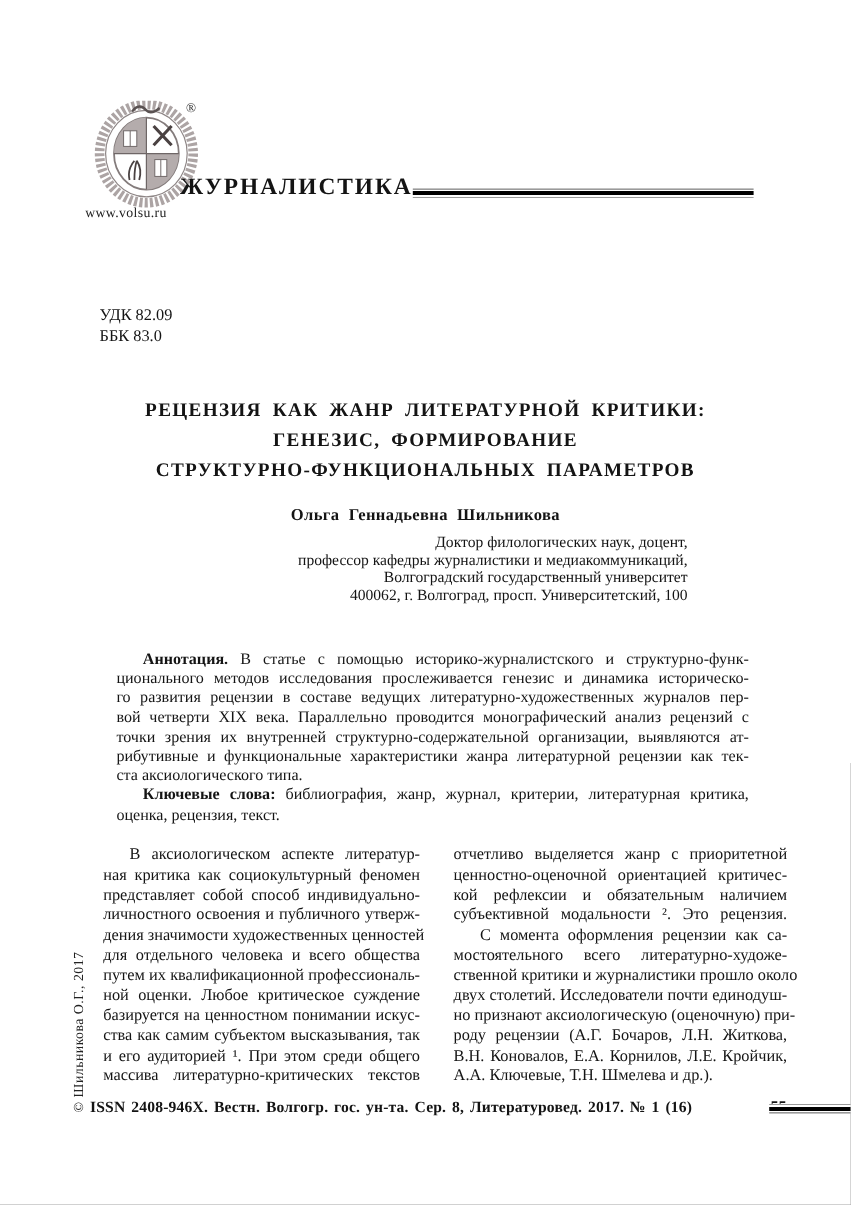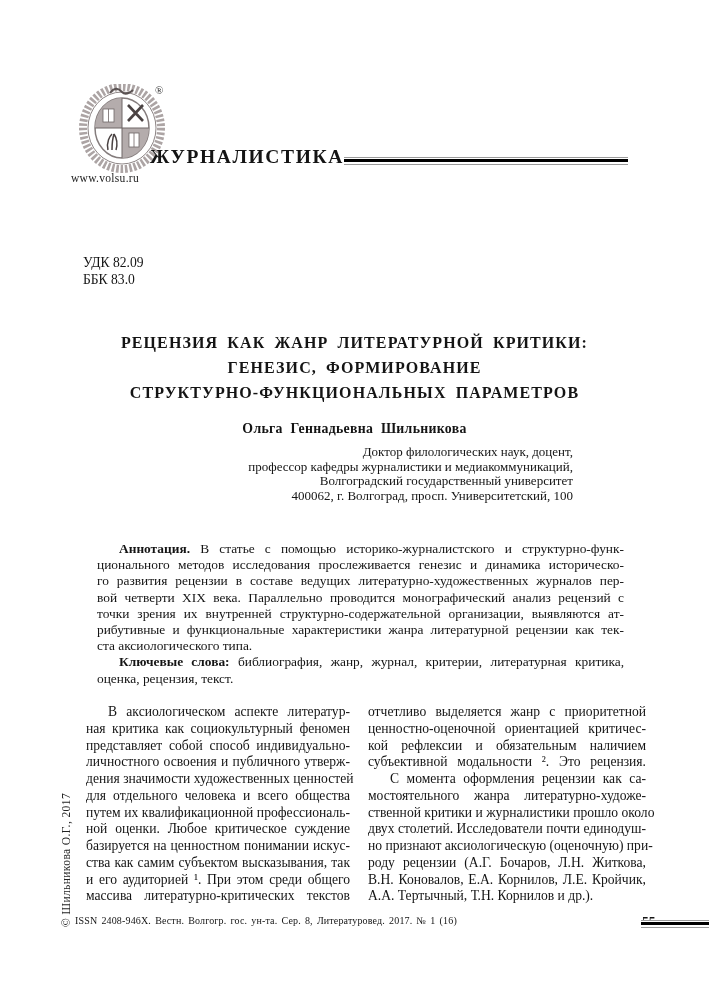--- a/index.html
+++ b/index.html
@@ -33,37 +33,37 @@
     font-size:16px;font-weight:bold;line-height:24.8px;letter-spacing:1.1px;word-spacing:4px;
   }
   .author-name{
     position:absolute;left:84px;top:421px;width:541px;text-align:center;
     font-size:13.8px;font-weight:bold;word-spacing:4px;letter-spacing:.3px;
   }
   .affiliation{position:absolute;left:113px;top:445px;width:460px;font-size:13px;line-height:14.5px;}
   
   .abstract-block{position:absolute;left:97px;top:541px;width:527px;font-size:13.4px;line-height:16.2px;}
   
-  .columns{position:absolute;left:86px;top:704px;width:554px;display:flex;gap:18px;
+  .columns{position:absolute;left:86px;top:704px;width:554px;display:flex;gap:28px;
            font-size:13.6px;line-height:16.75px;}
   .col-left{width:264px;}
   .col-right{width:278px;}
   
   .jblock .line{text-align:justify;text-align-last:justify;white-space:nowrap;}
   .jblock .line.last{text-align-last:left;}
   .plain .line{text-align:right;}
   .line.indent{text-indent:22px;}
   
   .copyright{
     position:absolute;left:60px;top:927px;width:160px;
     transform:rotate(-90deg);transform-origin:0 0;
     font-size:11.5px;color:#222;letter-spacing:.4px;
   }
   
-  .footer-issn{position:absolute;left:75px;top:915px;font-size:10px;font-weight:normal;
+  .footer-issn{position:absolute;left:75px;top:915px;font-size:13px;font-weight:bold;
                letter-spacing:.15px;word-spacing:1.5px;white-space:nowrap;text-align:right;}
   .page-number{position:absolute;left:642px;top:915px;font-size:13.6px;font-weight:bold;}
   .footer-rule{position:absolute;left:641px;top:920px;width:68px;}
 </style>
 </head>
 <body>
 
 <div class="page">
 
   <div class="logo-wrap">
@@ -135,27 +135,27 @@
         <div class="line">ства как самим субъектом высказывания, так</div>
         <div class="line">и его аудиторией ¹. При этом среди общего</div>
         <div class="line">массива литературно-критических текстов</div>
       </div>
     <div class="col-right jblock">
         <div class="line">отчетливо выделяется жанр с приоритетной</div>
         <div class="line">ценностно-оценочной ориентацией критичес-</div>
         <div class="line">кой рефлексии и обязательным наличием</div>
         <div class="line">субъективной модальности ². Это рецензия.</div>
         <div class="line indent">С момента оформления рецензии как са-</div>
-        <div class="line">мостоятельного жанра литературно-художе-</div>
+        <div class="line">мостоятельного всего литературно-художе-</div>
         <div class="line">ственной критики и журналистики прошло около</div>
         <div class="line">двух столетий. Исследователи почти единодуш-</div>
         <div class="line">но признают аксиологическую (оценочную) при-</div>
         <div class="line">роду рецензии (А.Г. Бочаров, Л.Н. Житкова,</div>
         <div class="line">В.Н. Коновалов, Е.А. Корнилов, Л.Е. Кройчик,</div>
-        <div class="line last">А.А. Тертычный, Т.Н. Корнилов и др.).</div>
+        <div class="line last">А.А. Ключевые, Т.Н. Шмелева и др.).</div>
       </div>
   </div>
 
   <div class="copyright">© Шильникова О.Г., 2017</div>
 
   <div class="footer-issn">ISSN 2408-946X. Вестн. Волгогр. гос. ун-та. Сер. 8, Литературовед. 2017. № 1 (16)</div>
   <div class="page-number">55</div>
   <div class="footer-rule rule3"></div>
 
 </div>

